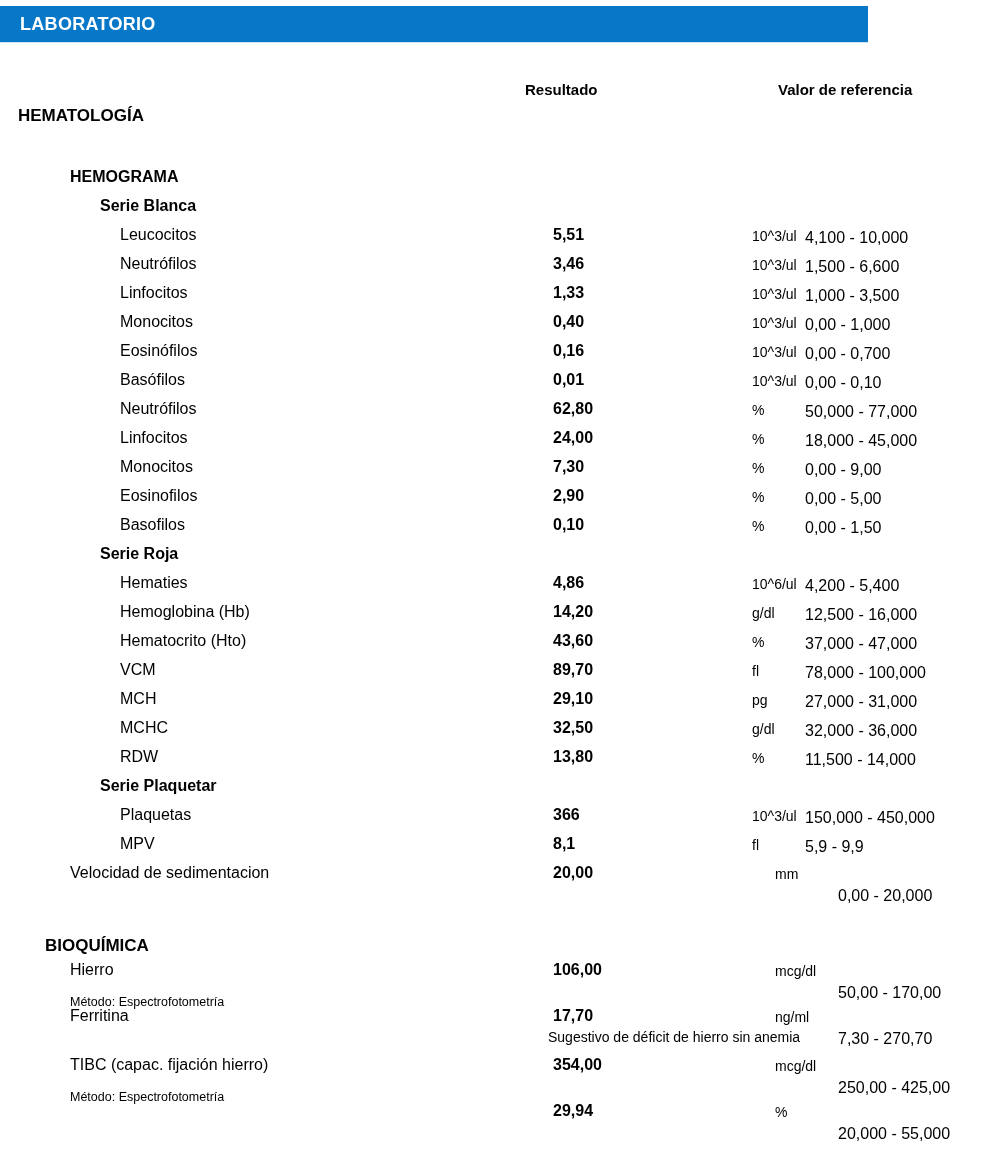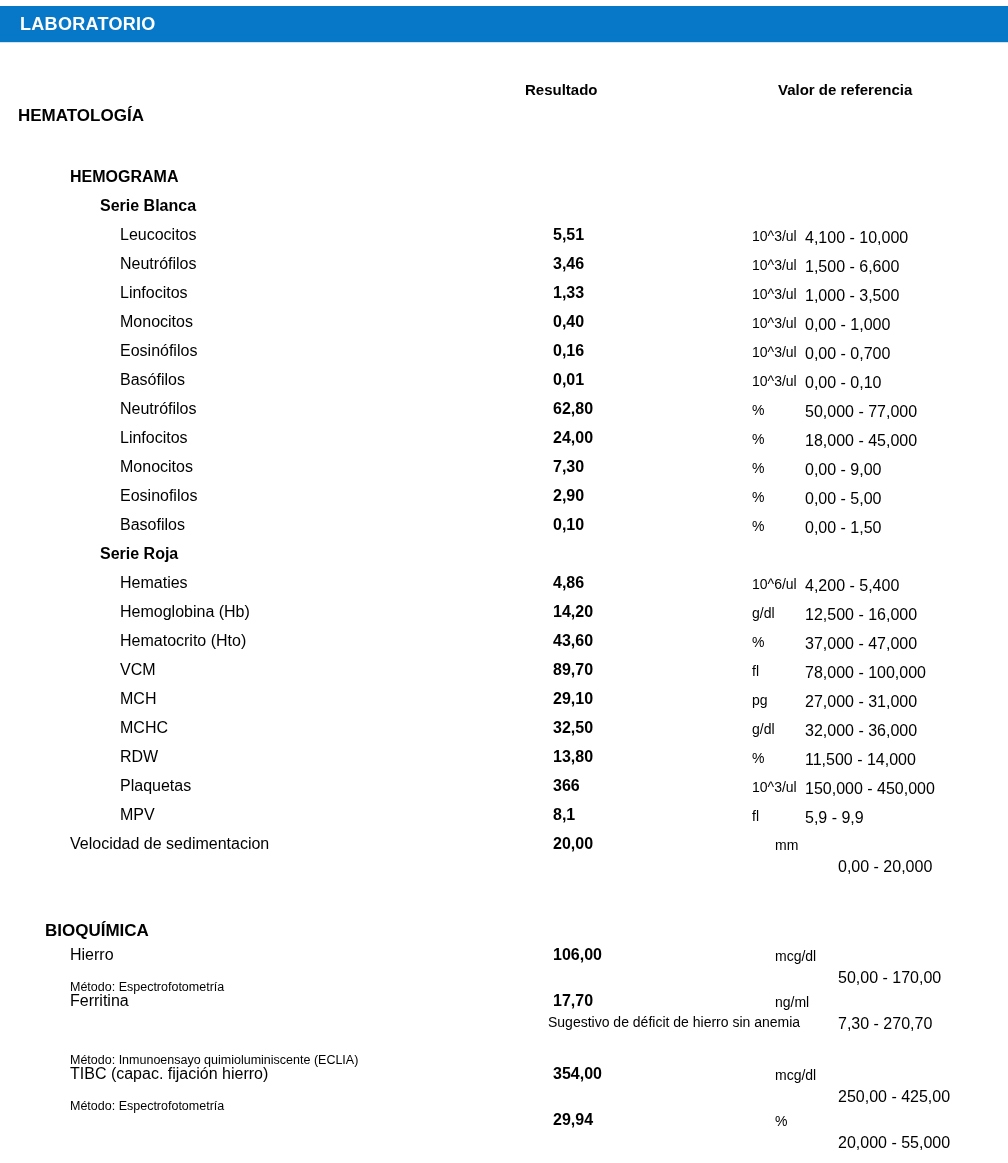--- a/index.html
+++ b/index.html
@@ -1,39 +1,39 @@
 <!DOCTYPE html>
 <html><head>
 <meta charset="utf-8">
 <style>
   html,body{margin:0;padding:0;}
   body{
     width:1008px;height:1163px;background:#ffffff;color:#000;
     font-family:"Liberation Sans", sans-serif;position:relative;overflow:hidden;
   }
   .title-bar{
-    position:absolute;top:6px;left:0;width:1008px;height:37px;
+    position:absolute;top:6px;left:0;width:868px;height:37px;
     display:flex;align-items:center;padding-left:20px;box-sizing:border-box;
     font-weight:bold;font-size:18px;letter-spacing:.3px;
     border-bottom:1px solid #cfe4f2;
   }
   .col-headers{position:absolute;top:81px;left:0;width:100%;height:20px;
     font-weight:bold;font-size:15px;}
   .ch-result{position:absolute;left:525px;top:0;}
   .ch-ref{position:absolute;left:778px;top:0;}
   #rows{position:absolute;top:106px;left:0;width:100%;}
   .row{position:relative;width:100%;}
   .lbl{position:absolute;top:0;white-space:nowrap;}
   .val{position:absolute;left:553px;top:0;font-weight:bold;font-size:16px;white-space:nowrap;}
   .unit{position:absolute;left:752px;top:2px;font-size:14px;white-space:nowrap;}
   .ref{position:absolute;left:805px;top:3px;font-size:16px;white-space:nowrap;text-align:center;}
   .wide .unit{left:775px;}
   .wide .ref{left:838px;margin-top:20px;}
   
-  .k-section{height:22px;font-weight:bold;font-size:17px;margin-top:57px;}
+  .k-section{height:22px;font-weight:bold;font-size:17px;margin-top:43px;}
   #rows > .row:first-child{margin-top:0;height:20px;padding-left:40px;}
   .k-subsection{margin-top:42px;height:29px;font-weight:bold;font-size:16px;}
   .k-group{height:29px;font-weight:bold;font-size:16px;}
   .k-test{height:29px;font-size:16px;}
   .k-biotest{height:22px;font-size:16px;}
   .k-section + .k-biotest{margin-top:3px;}
   .k-method{height:24px;font-size:12.5px;}
   .k-method .lbl{top:3px;margin-top:9px;}
   .k-note{height:27px;font-size:14px;}
   .k-note .lbl{left:548px;}
@@ -173,20 +173,23 @@
         <span class="val">32,50</span>
         <span class="unit">g/dl</span>
         <span class="ref">32,000 - 36,000</span>
       </div>
       <div class="row k-test l-4">
         <span class="lbl">RDW</span>
         <span class="val">13,80</span>
         <span class="unit">%</span>
         <span class="ref">11,500 - 14,000</span>
       </div>
+      <div class="row k-group l-3">
+        <span class="lbl">Serie Plaquetar</span>
+      </div>
       <div class="row k-test l-4">
         <span class="lbl">Plaquetas</span>
         <span class="val">366</span>
         <span class="unit">10^3/ul</span>
         <span class="ref">150,000 - 450,000</span>
       </div>
       <div class="row k-test l-4">
         <span class="lbl">MPV</span>
         <span class="val">8,1</span>
         <span class="unit">fl</span>
@@ -212,23 +215,20 @@
       </div>
       <div class="row k-biotest l-2 wide">
         <span class="lbl">Ferritina</span>
         <span class="val">17,70</span>
         <span class="unit">ng/ml</span>
         <span class="ref">7,30 - 270,70</span>
       </div>
       <div class="row k-note">
         <span class="lbl">Sugestivo de déficit de hierro sin anemia</span>
       </div>
-      <div class="row k-method l-2">
-        <span class="lbl">Método: Inmunoensayo quimioluminiscente (ECLIA)</span>
-      </div>
       <div class="row k-biotest l-2 wide">
         <span class="lbl">TIBC (capac. fijación hierro)</span>
         <span class="val">354,00</span>
         <span class="unit">mcg/dl</span>
         <span class="ref">250,00 - 425,00</span>
       </div>
       <div class="row k-method l-2">
         <span class="lbl">Método: Espectrofotometría</span>
       </div>
       <div class="row k-bioresult wide">

